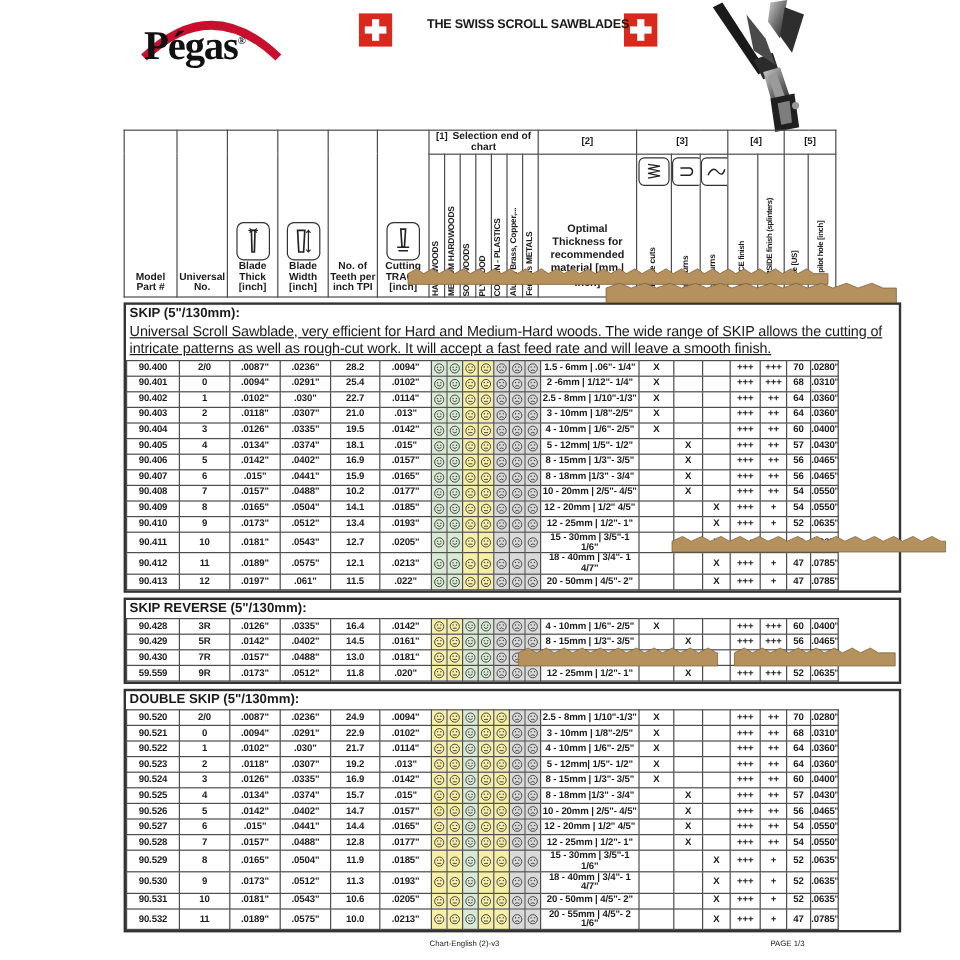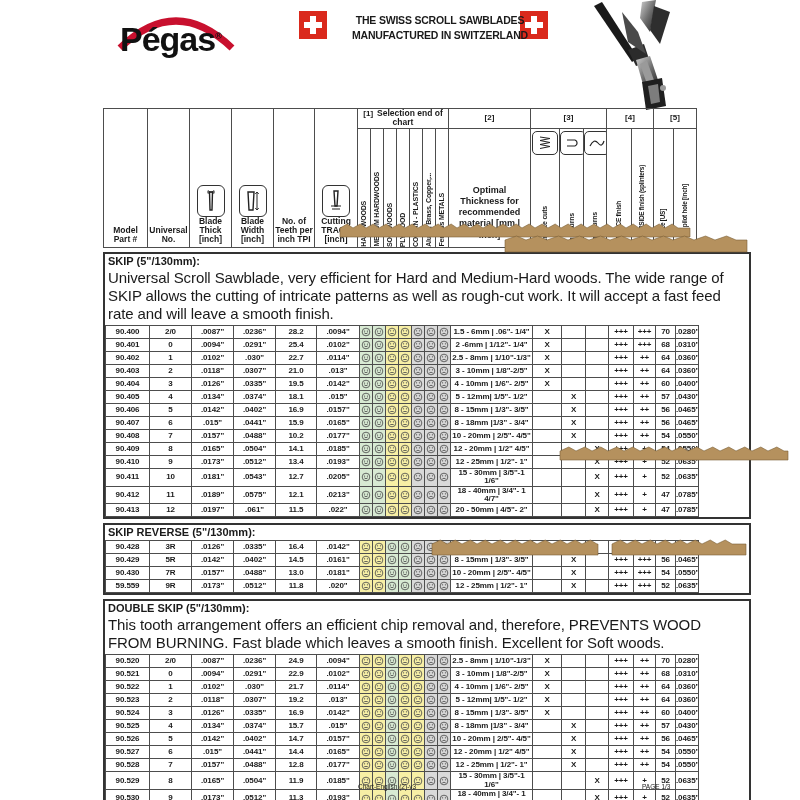--- a/index.html
+++ b/index.html
@@ -1,21 +1,21 @@
 <!DOCTYPE html>
 <html><head>
 <meta charset="utf-8">
 <style>
   html,body{margin:0;padding:0;background:#fff;}
   .page{position:relative;width:800px;height:800px;background:#fff;overflow:hidden;
         font-family:"Liberation Sans",sans-serif;color:#1a1a1a;}
   
   .logo-arc{position:absolute;left:114,top:4;}
   .logo-arc{left:114px;top:4px;}
-  .logo-text{position:absolute;left:120px;top:20px;font-family:Liberation Sans, sans-serif;
+  .logo-text{position:absolute;left:120px;top:20px;font-family:Liberation Serif, serif;
              font-size:34px;font-weight:bold;letter-spacing:-1px;color:#111;}
   .logo-reg{font-size:9px;vertical-align:super;}
   .flag{position:absolute;top:11px;}
   .tagline{position:absolute;left:332px;top:13px;width:184px;text-align:center;
            font-size:10.5px;font-weight:bold;line-height:15px;letter-spacing:-0.2px;margin-left:16px;}
   .doc-title-wrap{position:absolute;left:294px;top:66px;width:260px;text-align:center;}
   .doc-title{display:inline-block;font-size:10.5px;font-weight:bold;letter-spacing:-0.2px;
              border-bottom:1.5px solid #222;padding-bottom:1px;}
   .bird{position:absolute;left:592px;top:0px;}
   
@@ -37,21 +37,21 @@
   td.hmain{vertical-align:bottom;border:1px solid #4d4d4d;}
   .vwrap{height:96px;display:flex;align-items:flex-end;justify-content:center;}
   .vlab{writing-mode:vertical-rl;transform:rotate(180deg);font-size:7px;font-weight:bold;
         letter-spacing:-0.2px;white-space:nowrap;}
   .vlab.small{font-size:6.5px;letter-spacing:-0.3px;}
   .turnwrap{height:118px;display:flex;flex-direction:column;justify-content:space-between;align-items:center;}
   .thickhead{font-size:9px;font-weight:bold;line-height:1.25;padding:0 4px 6px;}
   
   .section{border:2px solid #333;border-top:2.5px solid #333;margin-top:4px;width:644px;background:#fff;}
   .sec-title{font-size:11px;font-weight:bold;padding:1px 3px 0;height:14px;}
-  .sec-desc{font-size:15px;line-height:1.2;padding:0 3px 2px;font-weight:normal;letter-spacing:-0.1px;}
+  .sec-desc{font-size:12px;line-height:1.2;padding:0 3px 2px;font-weight:normal;letter-spacing:-0.1px;text-decoration:underline;}
   table.data-grid td{letter-spacing:-0.1px;}
   td.thick{font-size:7.5px;letter-spacing:-0.2px;}
   td.face{padding:0;}
   td.face-good{background:#d8ead3;}
   td.face-ok{background:#f7efa5;}
   td.face-bad{background:#d9d9d9;}
   td.face svg{display:block;margin:0 auto;}
   
   .footer-doc{position:absolute;left:358px;top:783px;font-size:6.5px;color:#222;}
   .footer-page{position:absolute;left:642px;top:783px;font-size:6.5px;color:#222;}
@@ -72,21 +72,20 @@
     <rect x="11" y="5" width="6" height="18" fill="#fff"></rect>
     <rect x="5" y="11" width="18" height="6" fill="#fff"></rect>
   </svg>
   <svg class="flag" style="left:520px" width="28" height="28" viewBox="0 0 28 28">
     <rect width="28" height="28" fill="#da291c"></rect>
     <rect x="11" y="5" width="6" height="18" fill="#fff"></rect>
     <rect x="5" y="11" width="18" height="6" fill="#fff"></rect>
   </svg>
   <div class="tagline">
     <div>THE SWISS SCROLL SAWBLADES</div>
-    <div>MANUFACTURED IN SWITZERLAND</div>
   </div>
 
   <svg class="bird" width="80" height="112" viewBox="0 0 80 112">
     <defs>
       <linearGradient id="met" x1="0" y1="0" x2="1" y2="1">
         <stop offset="0" stop-color="#cfcfcf"></stop>
           <stop offset="0.5" stop-color="#6f6f6f"></stop>
           <stop offset="1" stop-color="#222"></stop>
       </linearGradient>
     </defs>
@@ -1631,21 +1630,20 @@
                 <td>+++</td>
                 <td>+++</td>
                 <td>52</td>
                 <td>.0635"</td>
               </tr>
             </tbody>
           </table>
         </div>
         <div class="section">
           <div class="sec-title">DOUBLE SKIP (5"/130mm):</div>
-          <div class="sec-desc">This tooth arrangement offers an efficient chip removal and, therefore, PREVENTS WOOD FROM BURNING. Fast blade which leaves a smooth finish. Excellent for Soft woods.</div>
           <table class="grid data-grid">
             <colgroup>
               <col style="width: 44px;">
               <col style="width: 42px;">
               <col style="width: 42px;">
               <col style="width: 42px;">
               <col style="width: 41px;">
               <col style="width: 43px;">
               <col style="width: 13px;">
               <col style="width: 13px;">

